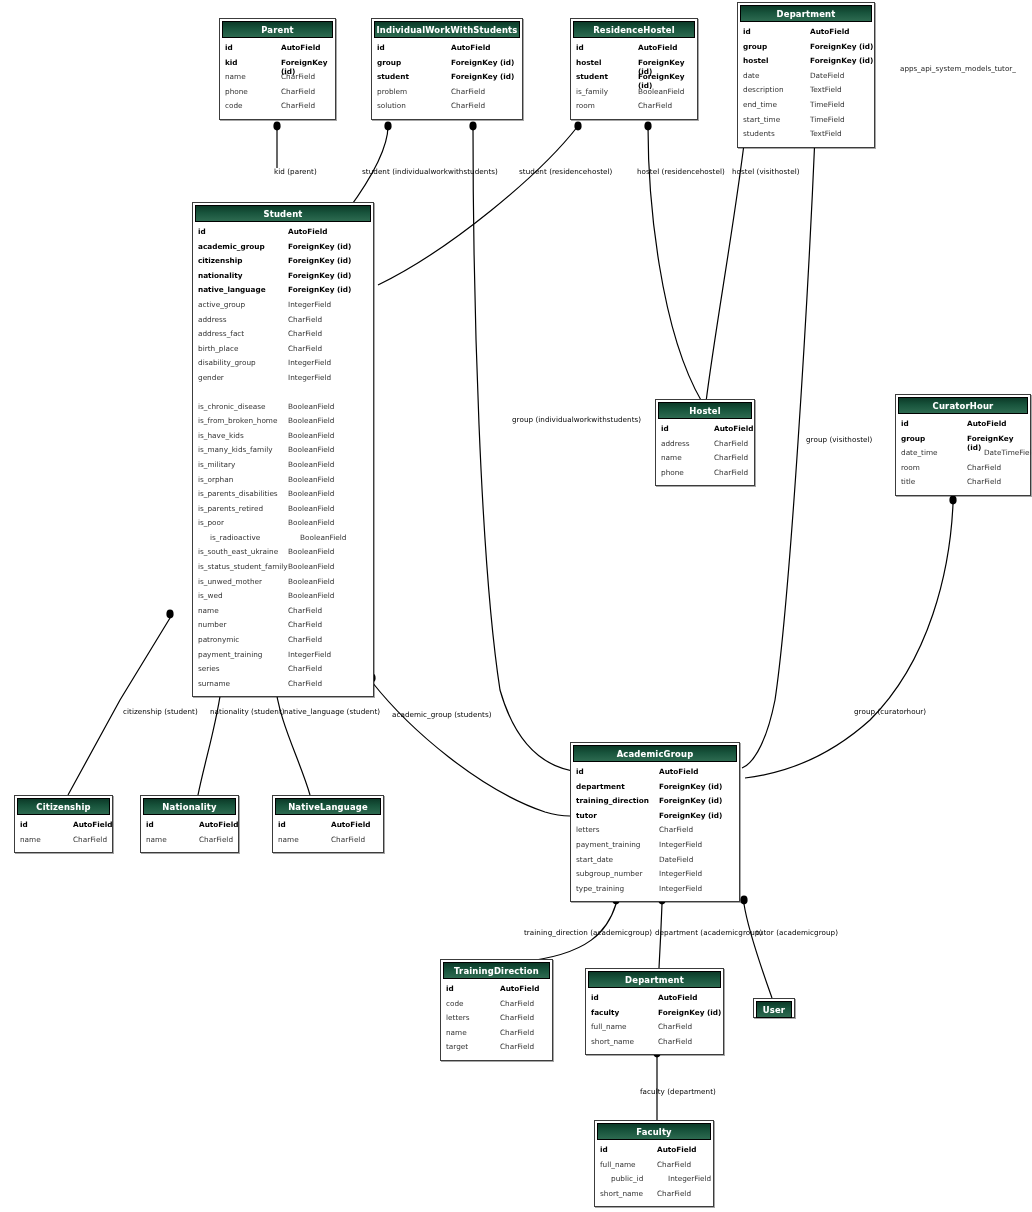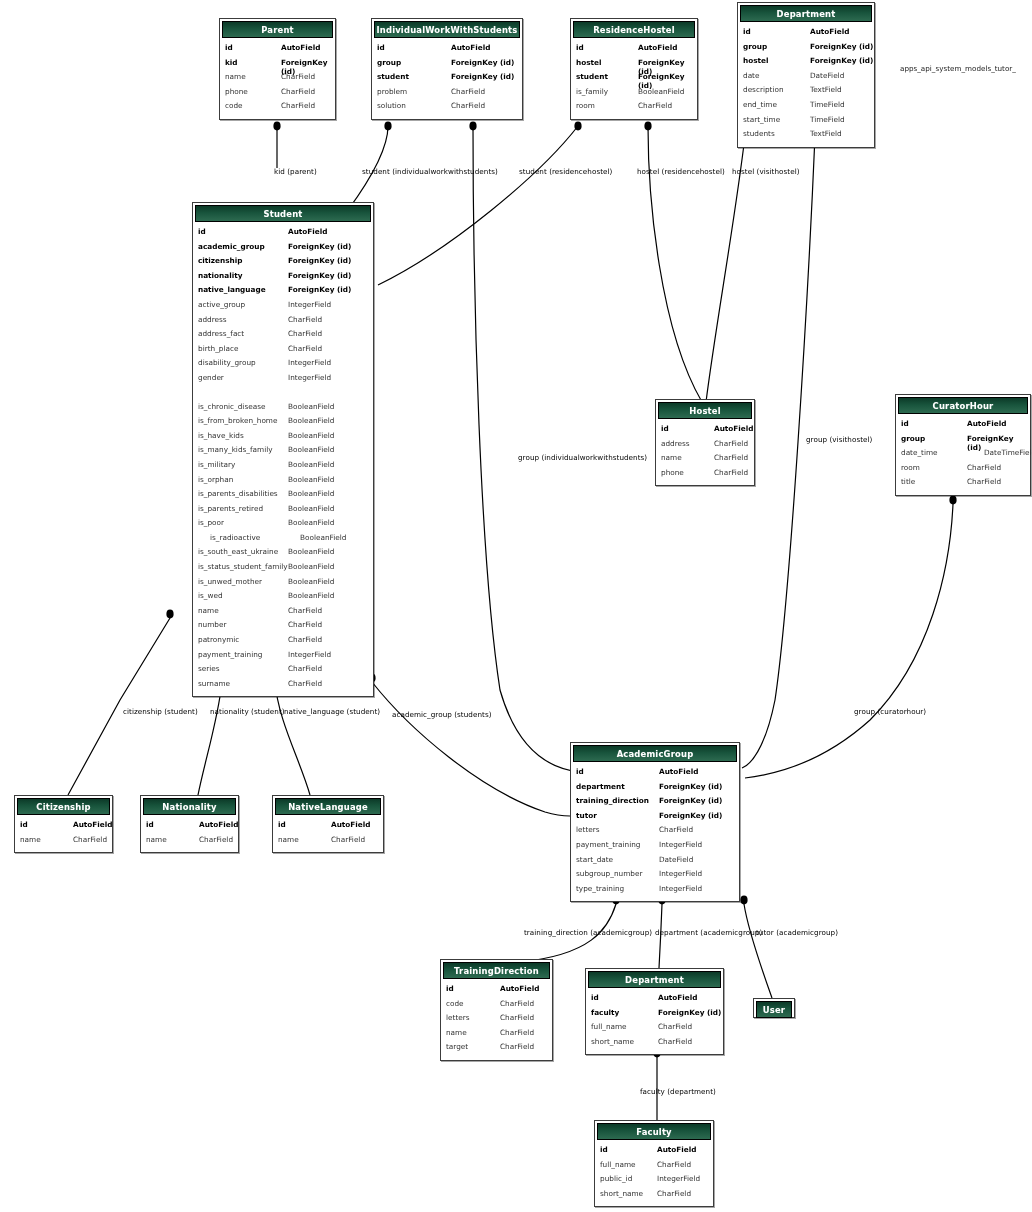--- a/index.html
+++ b/index.html
@@ -591,21 +591,21 @@
         </div>
         <div class="entity-body">
           <div class="field-row key" style="position: relative;">
             <span class="field-name">id</span>
             <span class="field-type" style="margin-left: 0px; position: absolute; left: 62px;">AutoField</span>
           </div>
           <div class="field-row" style="position: relative;">
             <span class="field-name">full_name</span>
             <span class="field-type" style="margin-left: 0px; position: absolute; left: 62px;">CharField</span>
           </div>
-          <div class="field-row" style="position: relative;">
+          <div class="field-row" style="position: relative; margin-left: 11px;">
             <span class="field-name">public_id</span>
             <span class="field-type" style="margin-left: 0px; position: absolute; left: 62px;">IntegerField</span>
           </div>
           <div class="field-row" style="position: relative;">
             <span class="field-name">short_name</span>
             <span class="field-type" style="margin-left: 0px; position: absolute; left: 62px;">CharField</span>
           </div>
         </div>
       </div>
       <div class="user-box" style="left: 753px; top: 998px; width: 42px; height: 20px;">
@@ -614,21 +614,21 @@
         </div>
       </div>
     </div>
 
   <div id="labels-layer">
       <div class="edge-label" style="left: 274px; top: 168px;">kid (parent)</div>
       <div class="edge-label" style="left: 362px; top: 168px;">student (individualworkwithstudents)</div>
       <div class="edge-label" style="left: 519px; top: 168px;">student (residencehostel)</div>
       <div class="edge-label" style="left: 637px; top: 168px;">hostel (residencehostel)</div>
       <div class="edge-label" style="left: 732px; top: 168px;">hostel (visithostel)</div>
-      <div class="edge-label" style="left: 512px; top: 454px; margin-left: 6px;">group (individualworkwithstudents)</div>
+      <div class="edge-label" style="left: 512px; top: 416px;">group (individualworkwithstudents)</div>
       <div class="edge-label" style="left: 806px; top: 436px;">group (visithostel)</div>
       <div class="edge-label" style="left: 854px; top: 708px;">group (curatorhour)</div>
       <div class="edge-label" style="left: 123px; top: 708px;">citizenship (student)</div>
       <div class="edge-label" style="left: 210px; top: 708px;">nationality (student)</div>
       <div class="edge-label" style="left: 284px; top: 708px;">native_language (student)</div>
       <div class="edge-label" style="left: 392px; top: 711px;">academic_group (students)</div>
       <div class="edge-label" style="left: 524px; top: 929px;">training_direction (academicgroup)</div>
       <div class="edge-label" style="left: 655px; top: 929px;">department (academicgroup)</div>
       <div class="edge-label" style="left: 756px; top: 929px;">tutor (academicgroup)</div>
       <div class="edge-label" style="left: 640px; top: 1088px;">faculty (department)</div>

